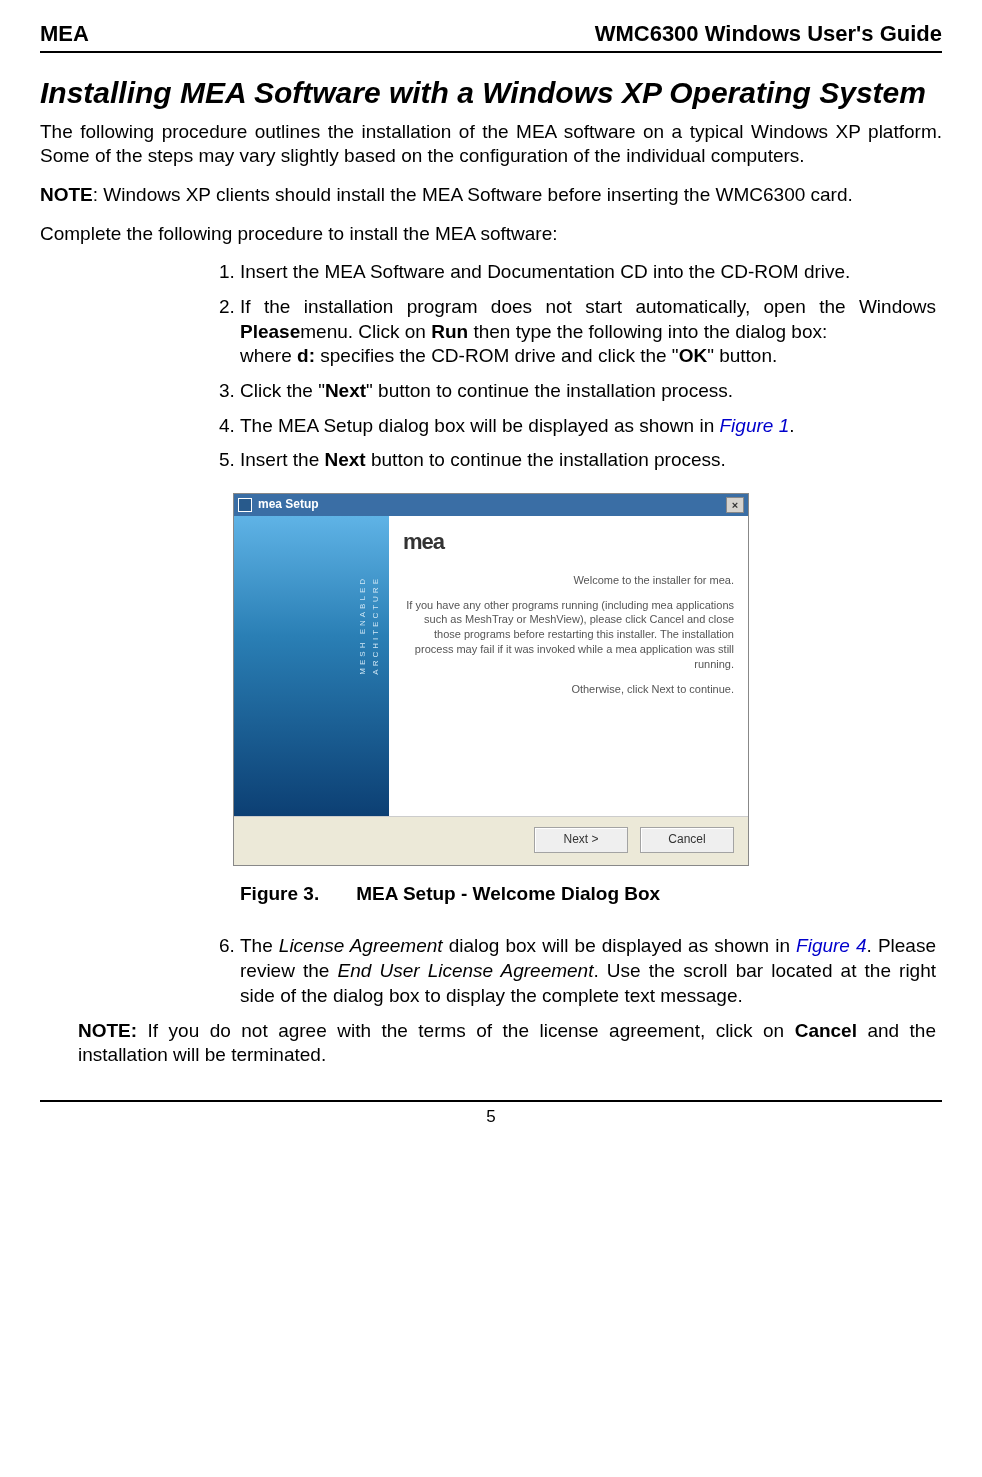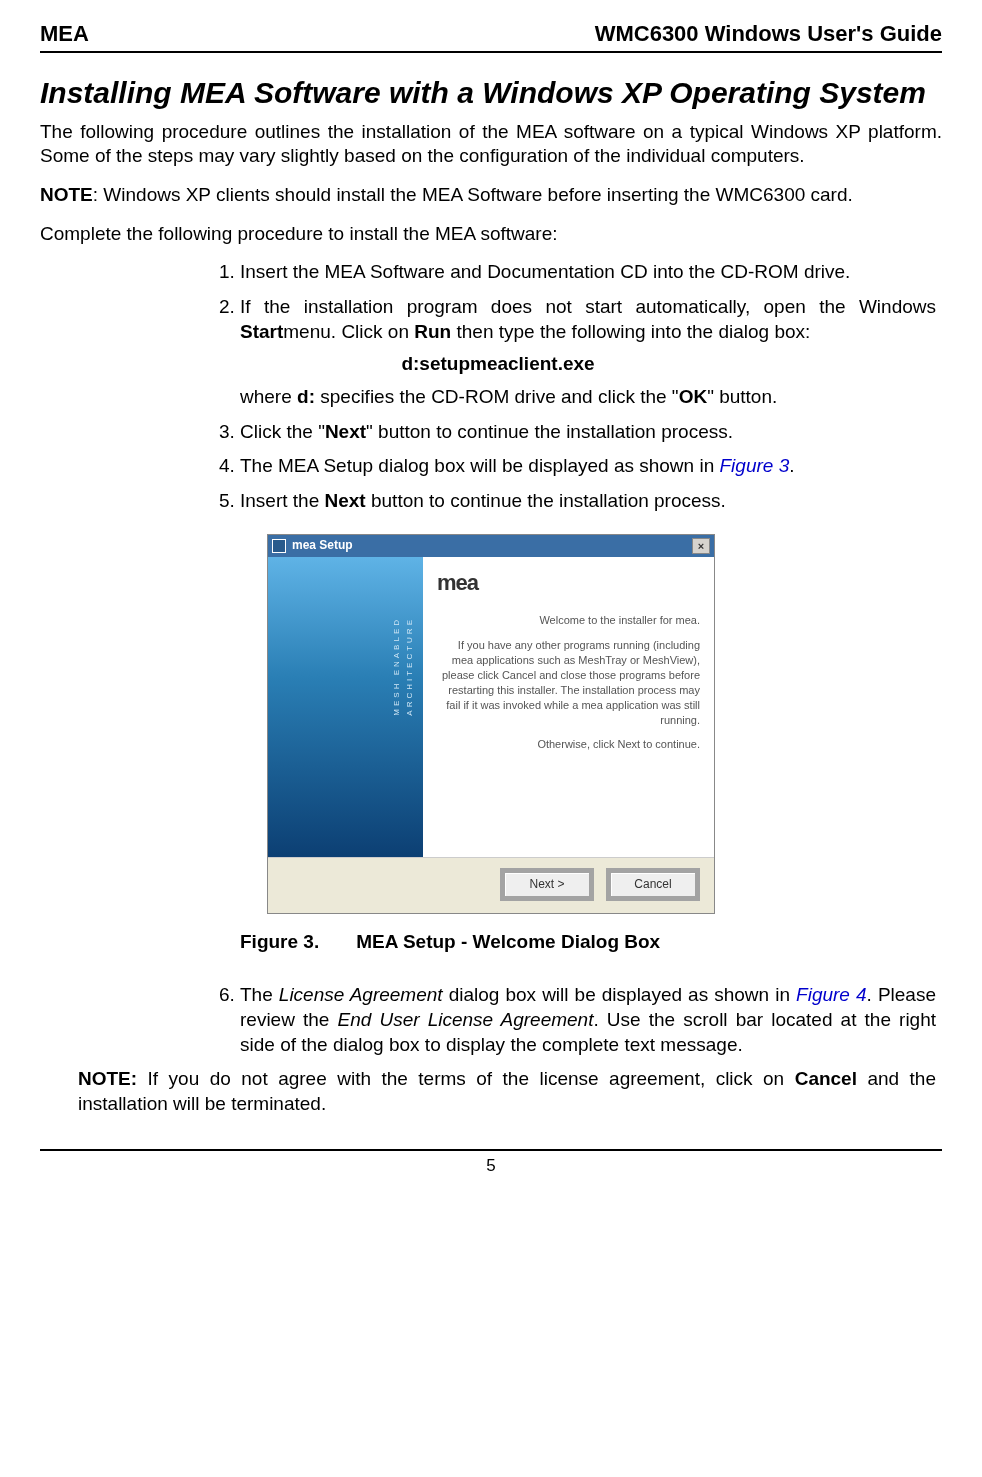--- a/index.html
+++ b/index.html
@@ -36,21 +36,21 @@
       padding-left: 200px;
       margin-bottom: 20px;
     }
     ol.main-list li { margin-bottom: 10px; text-align: justify; padding-right: 6px; }
     .bold { font-weight: bold; }
     .figref { color: #0000cc; font-style: italic; }
     .runcmd { text-align: center; font-weight: bold; margin: 8px 0 8px -180px; }
     .where-line { margin-bottom: 10px; }
     .screenshot {
       margin: 20px auto 15px auto;
-      width: 448px;
+      width: 516px;
       border: 1px solid #888;
       background: #15803d;
       font-size: 12px;
       color: #333;
     }
     .titlebar { display: flex; align-items: center; background: linear-gradient(#3a6ea5, #3a6ea5); color: #fff; padding: 3px 4px; font-size: 12px; }
     .titlebar-icon { width: 14px; height: 14px; background: #285a8c; border: 1px solid #fff; margin-right: 6px; }
     .titlebar-text { flex: 1; font-weight: bold; }
     .titlebar-close { width: 18px; height: 16px; background: #d6d3ce; border: 1px solid #888; text-align: center; line-height: 14px; color: #333; font-weight: bold; font-size: 11px; }
     .dlg-body { display: flex; background: #fff; height: 300px; }
@@ -69,21 +69,21 @@
       display: flex;
       justify-content: flex-end;
       gap: 12px;
       padding: 10px 14px 12px;
       background: #ece9d8;
       border-top: 1px solid #ccc;
     }
     .dlg-btn {
       min-width: 94px;
       padding: 4px 0;
-      border: 5px solid #a3a3a3;
+      border: 1px solid #a3a3a3;
       background: #efefef;
       font-size: 12px;
       text-align: center;
       box-shadow: inset 1px 1px 0 #fff;
     }
     .figcaption {
       font-weight: bold;
       margin: 16px 0 28px 200px;
       font-size: 19px;
     }
@@ -107,31 +107,30 @@
 
 <p>
   <span class="note-label">NOTE</span><span>:   Windows XP clients should install the MEA Software  before inserting the WMC6300 card.</span>
 </p>
 
 <p>Complete the following procedure to install the MEA software:</p>
 
 <ol class="main-list">
   <li>Insert the MEA Software and Documentation CD into the CD-ROM drive.</li>
   <li>
-    <span>If the installation program does not start automatically, open the Windows </span><span class="bold">Start</span><span>menu.  Click on </span><span class="bold">Run</span><span> then type the following into the dialog box:</span>
-    <div class="runcmd">d:setupmeaclient.exe</div>
+    <span>If the installation program does not start automatically, open the Windows </span><span class="bold">Please</span><span>menu.  Click on </span><span class="bold">Run</span><span> then type the following into the dialog box:</span>
     <div class="where-line">
       <span>where </span><span class="bold">d:</span><span> specifies the CD-ROM drive and click the "</span><span class="bold">OK</span><span>" button.</span>
     </div>
   </li>
   <li>
     <span>Click the "</span><span class="bold">Next</span><span>" button to continue the installation process.</span>
   </li>
   <li>
-    <span>The MEA Setup dialog box will be displayed as shown in </span><span class="figref">Figure 3</span><span>.</span>
+    <span>The MEA Setup dialog box will be displayed as shown in </span><span class="figref">Figure 1</span><span>.</span>
   </li>
   <li>
     <span>Insert the </span><span class="bold">Next</span><span> button to continue the installation process.</span>
   </li>
 </ol>
 
 <div class="screenshot">
   <div class="titlebar">
     <span class="titlebar-icon"></span>
     <span class="titlebar-text">mea Setup</span>

